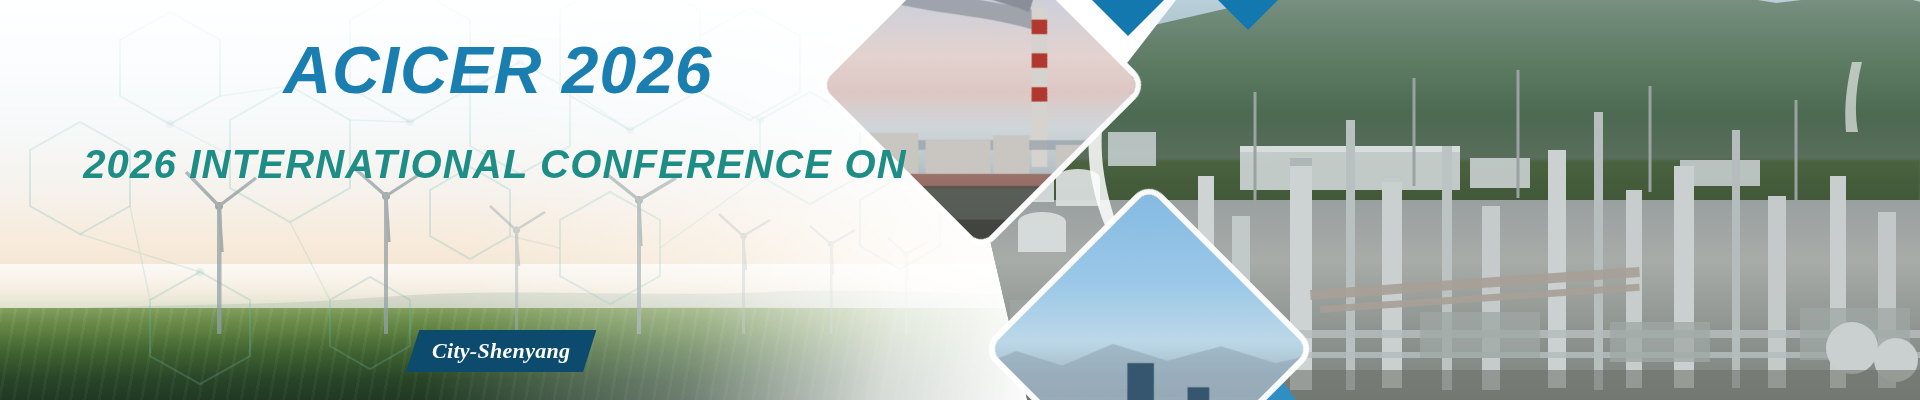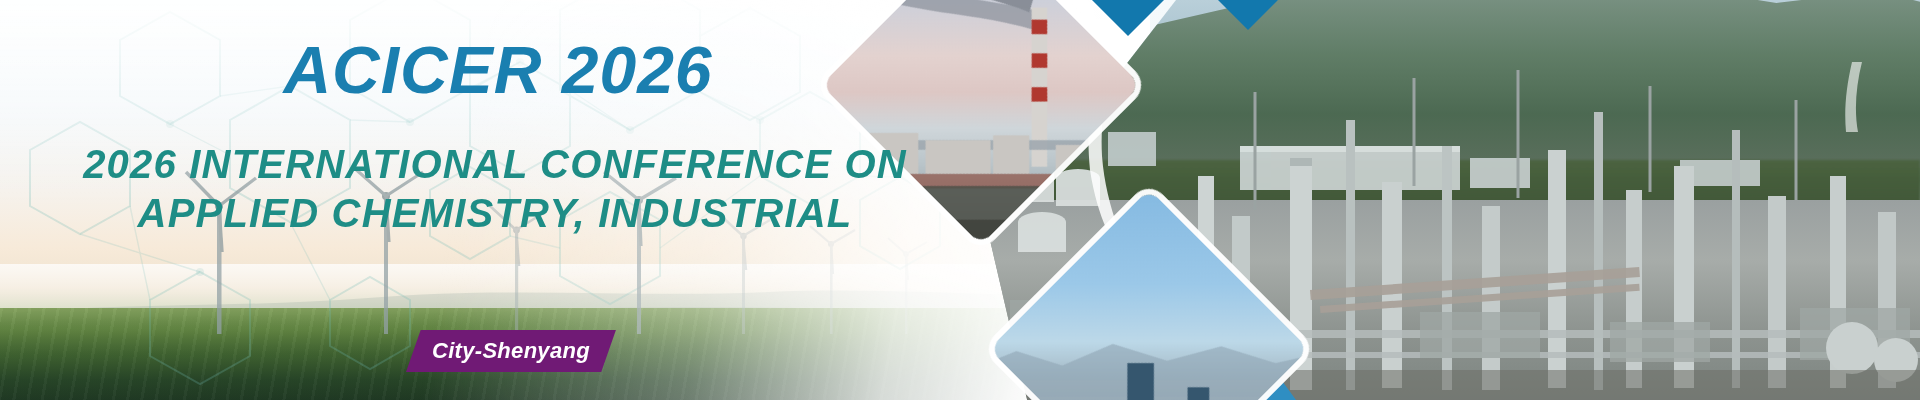--- a/index.html
+++ b/index.html
@@ -278,32 +278,33 @@
     display: block;
     white-space: nowrap;
   }
 
   .city-badge {
     position: absolute;
     left: 406px;
     top: 330px;
     height: 42px;
     min-width: 178px;
-    background: #701a75;
+    background: #0c4a6e;
     color: #ffffff;
     font-size: 22px;
     font-weight: bold;
     font-style: italic;
     display: flex;
     align-items: center;
     justify-content: center;
     padding: 0 26px;
     box-sizing: border-box;
     clip-path: polygon(7% 0%, 100% 0%, 93% 100%, 0% 100%);
     letter-spacing: .3px;
+    font-family: Liberation Serif, serif;
   }
 </style>
 </head>
 <body>
 
 <div class="banner">
 
   <div class="scene-base">
     <div class="horizon-haze"></div>
     <svg class="hills" viewBox="0 0 1200 60" preserveAspectRatio="none">
@@ -570,20 +571,19 @@
       </svg>
     </div>
   </div>
 
   <div class="text-block">
 
     <div class="title-main">ACICER 2026</div>
 
     <div class="subtitle">
       <span class="line">2026 INTERNATIONAL CONFERENCE ON</span>
-      <span class="line">APPLIED CHEMISTRY, INDUSTRIAL</span>
     </div>
 
   </div>
 
   <div class="city-badge">City-Shenyang</div>
 
 </div>
 
 </body></html>

